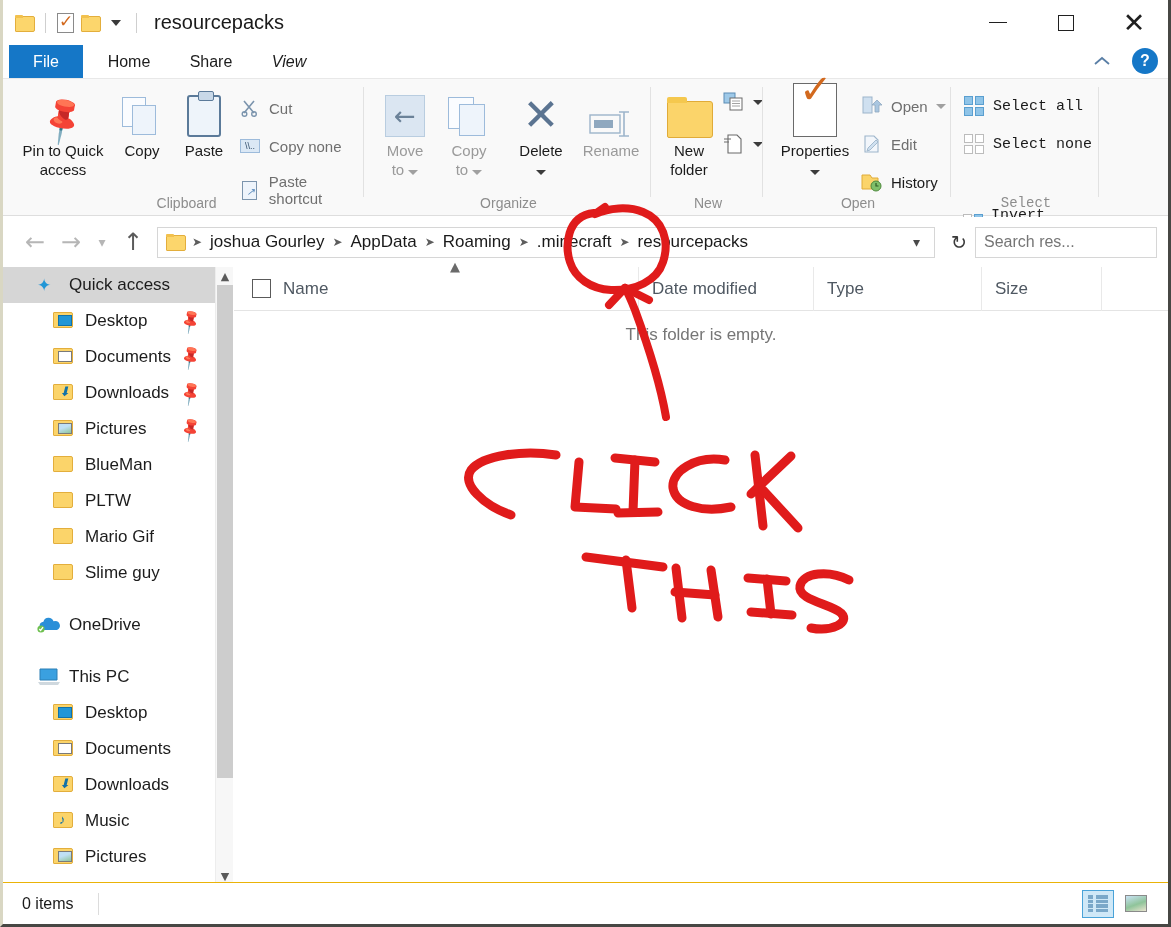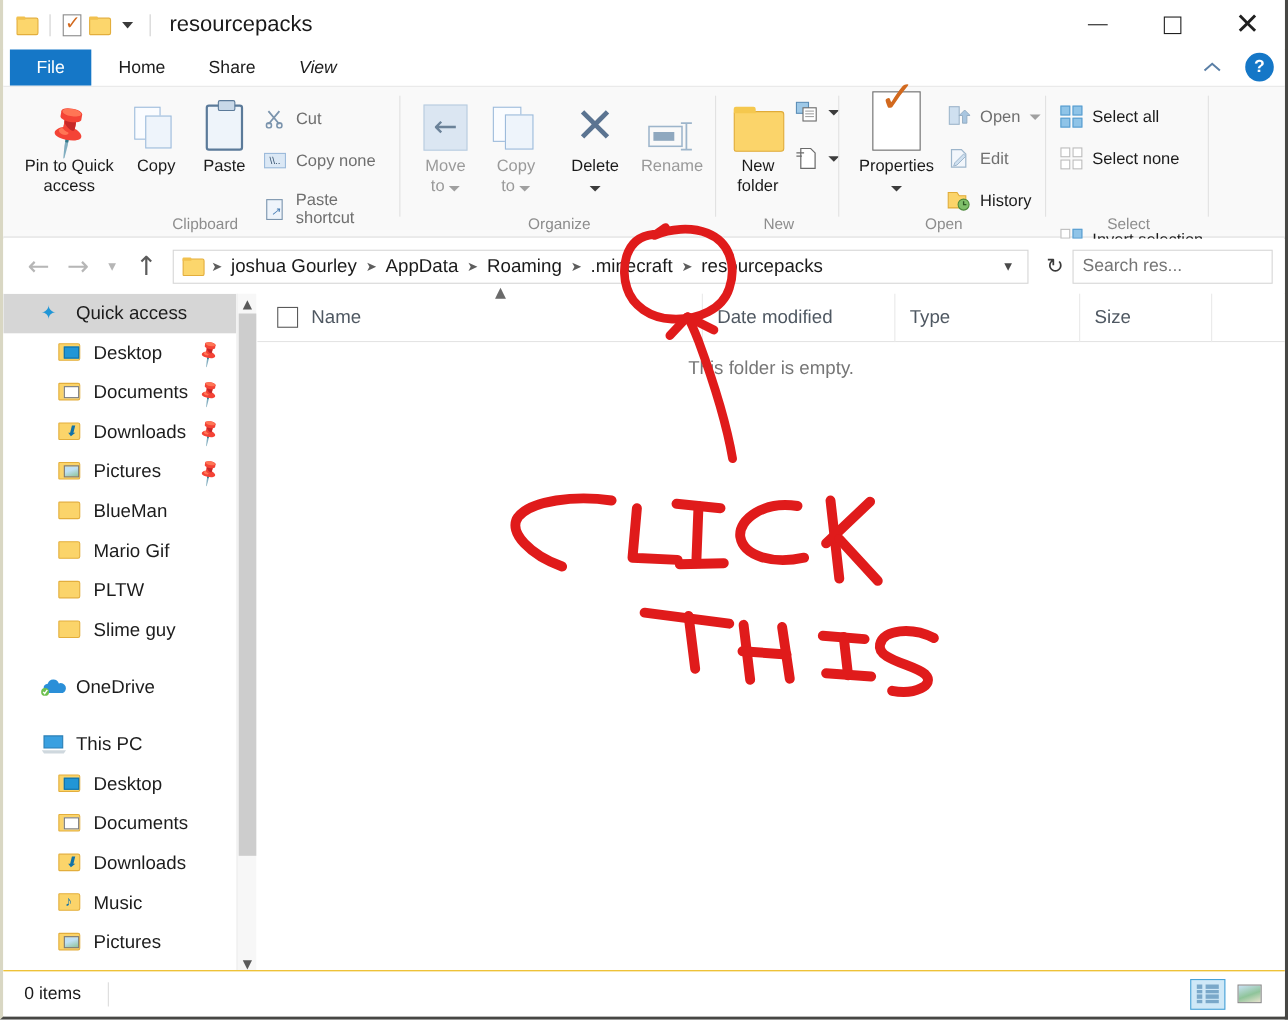--- a/index.html
+++ b/index.html
@@ -494,21 +494,21 @@
             <circle cx="15" cy="14" r="5" fill="#7fbf6a" stroke="#4e8a3c" stroke-width="1"></circle>
             <path d="M15 11 v3 h2.5" stroke="#2e5a24" stroke-width="1.2" fill="none"></path>
           </svg>
         </span>
         <span>History</span>
       </div>
       <div class="glabel">Open</div>
       <div class="gsep"></div>
     </div>
 
-    <div class="rgroup" style="left:950px; width:146px;">
+    <div class="rgroup" style="left:950px; width:146px;font-family:Liberation Mono, monospace;">
       <div class="smallrow active" style="left:10px; top:14px;">
         <span class="sico">
           <span class="sq4">
               <i></i>
               <i></i>
               <i></i>
               <i></i>
             </span>
         </span>
         <span>Select all</span>
@@ -619,27 +619,27 @@
     <div class="navitem lvl1">
       <span class="ni-ico">
           <i class="mini-folder"></i>
         </span>
       <span>BlueMan</span>
     </div>
     <div class="navitem lvl1">
       <span class="ni-ico">
           <i class="mini-folder"></i>
         </span>
+      <span>PLTW</span>
+    </div>
+    <div class="navitem lvl1">
+      <span class="ni-ico">
+          <i class="mini-folder"></i>
+        </span>
       <span>Mario Gif</span>
-    </div>
-    <div class="navitem lvl1">
-      <span class="ni-ico">
-          <i class="mini-folder"></i>
-        </span>
-      <span>PLTW</span>
     </div>
     <div class="navitem lvl1">
       <span class="ni-ico">
           <i class="mini-folder"></i>
         </span>
       <span>Slime guy</span>
     </div>
 
     <div class="spacer"></div>
 

